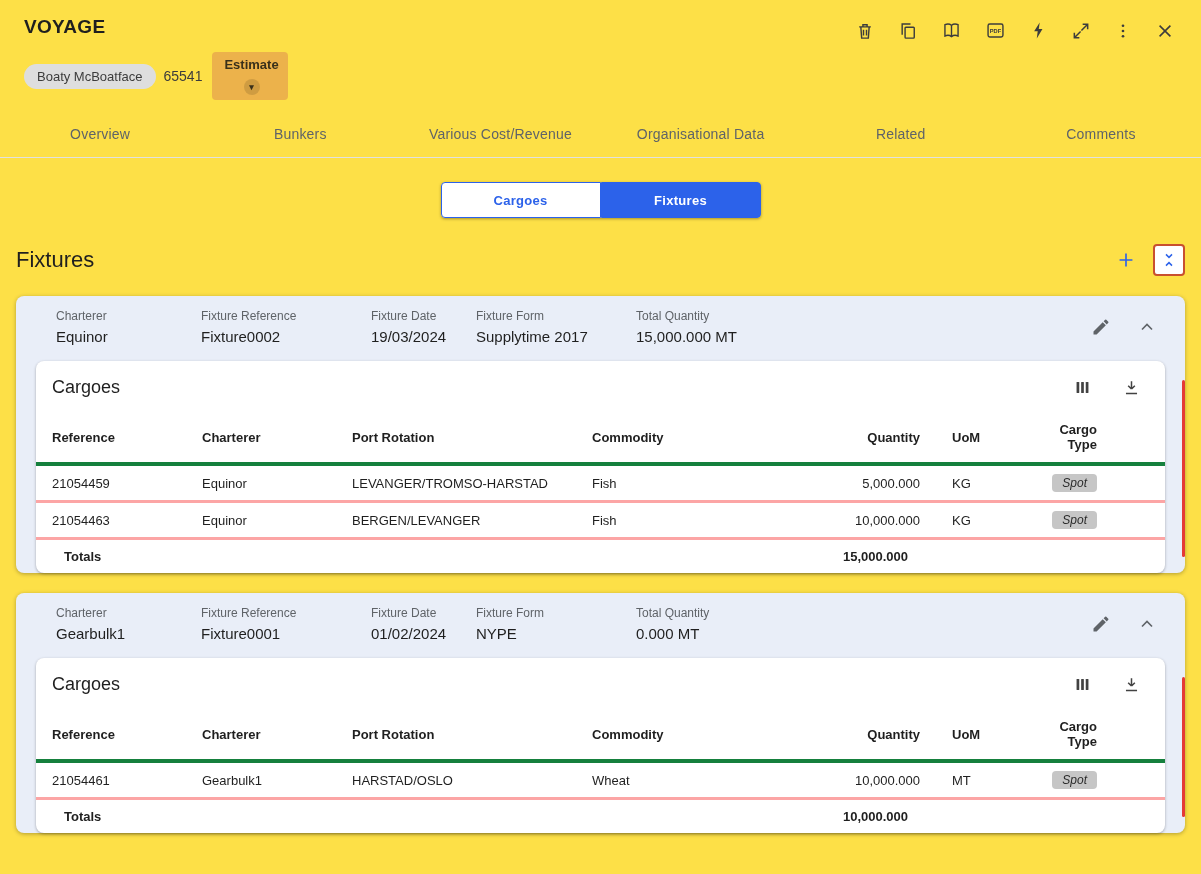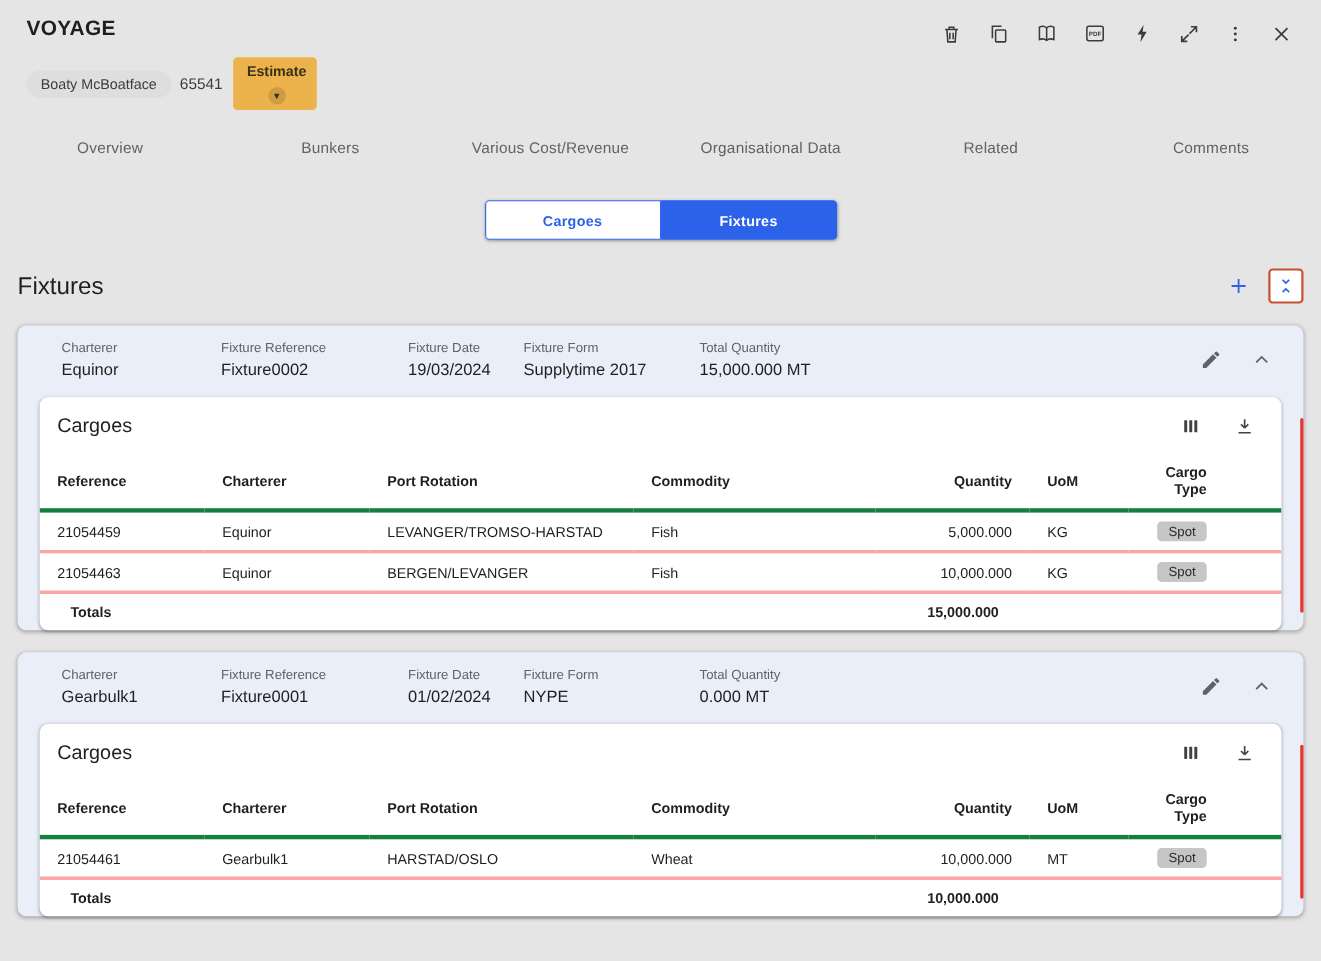--- a/index.html
+++ b/index.html
@@ -1,18 +1,18 @@
 <!DOCTYPE html>
 <html><head>
 <meta charset="utf-8">
 <style>
   * { margin:0; padding:0; box-sizing:border-box; }
   html,body { background:#fff; }
   body { font-family:"Liberation Sans", sans-serif; color:#202124; }
-  .page { position:relative; width:1201px; height:874px; background:#e5e5e5; overflow:hidden; }
+  .page { position:relative; width:1201px; height:874px; background:#fde047; overflow:hidden; }
 
   
   .win-header { padding:16px 24px 0 24px; }
   .title-row { display:flex; align-items:flex-start; justify-content:space-between; }
   .win-title { font-size:19px; font-weight:bold; letter-spacing:.3px; color:#1f1f1f; }
   .toolbar { display:flex; align-items:center; gap:19px; margin-top:2px; }
   .icon-btn { background:none; border:none; cursor:pointer; padding:2px; display:flex; align-items:center; justify-content:center; }
   .icon-btn svg { display:block; }
   .meta-row { display:flex; align-items:center; margin-top:9px; }
   .vessel-chip { background:#dedede; border-radius:14px; padding:5px 13px; font-size:13px; color:#3c3c3c; }
@@ -51,21 +51,21 @@
   .cargoes-head { display:flex; align-items:center; justify-content:space-between; padding:15px 22px 13px 16px; }
   .cargoes-title { font-size:18px; color:#1f1f1f; }
   .cargoes-actions { display:flex; align-items:center; gap:26px; }
 
   table { width:100%; border-collapse:collapse; table-layout:fixed; font-size:13px; }
   th { text-align:left; font-weight:bold; color:#1f1f1f; padding:10px 16px; border-bottom:4px solid #15803d; }
   td { padding:8px 16px; color:#1f1f1f; border-bottom:3px solid #fca5a5; }
   tfoot td { border-bottom:none; font-weight:bold; padding:9px 28px; }
   .num { text-align:right; }
   .chip-col { text-align:right; padding-right:68px; }
-  .chip { display:inline-block; background:#c6c6c6; border-radius:4px; padding:2px 10px; font-size:12px; color:#2b2b2b; }
+  .chip { display:inline-block; background:#c6c6c6; border-radius:4px; padding:2px 10px; font-size:12px; color:#2b2b2b;font-style:italic; }
 
   .red-bar { position:absolute; right:0; top:84px; bottom:16px; width:3px; background:#e53935; border-radius:2px; }
 
   :root { --accent:#2c62ea; }
 </style>
 </head>
 <body>
 
 <div class="page">
 

